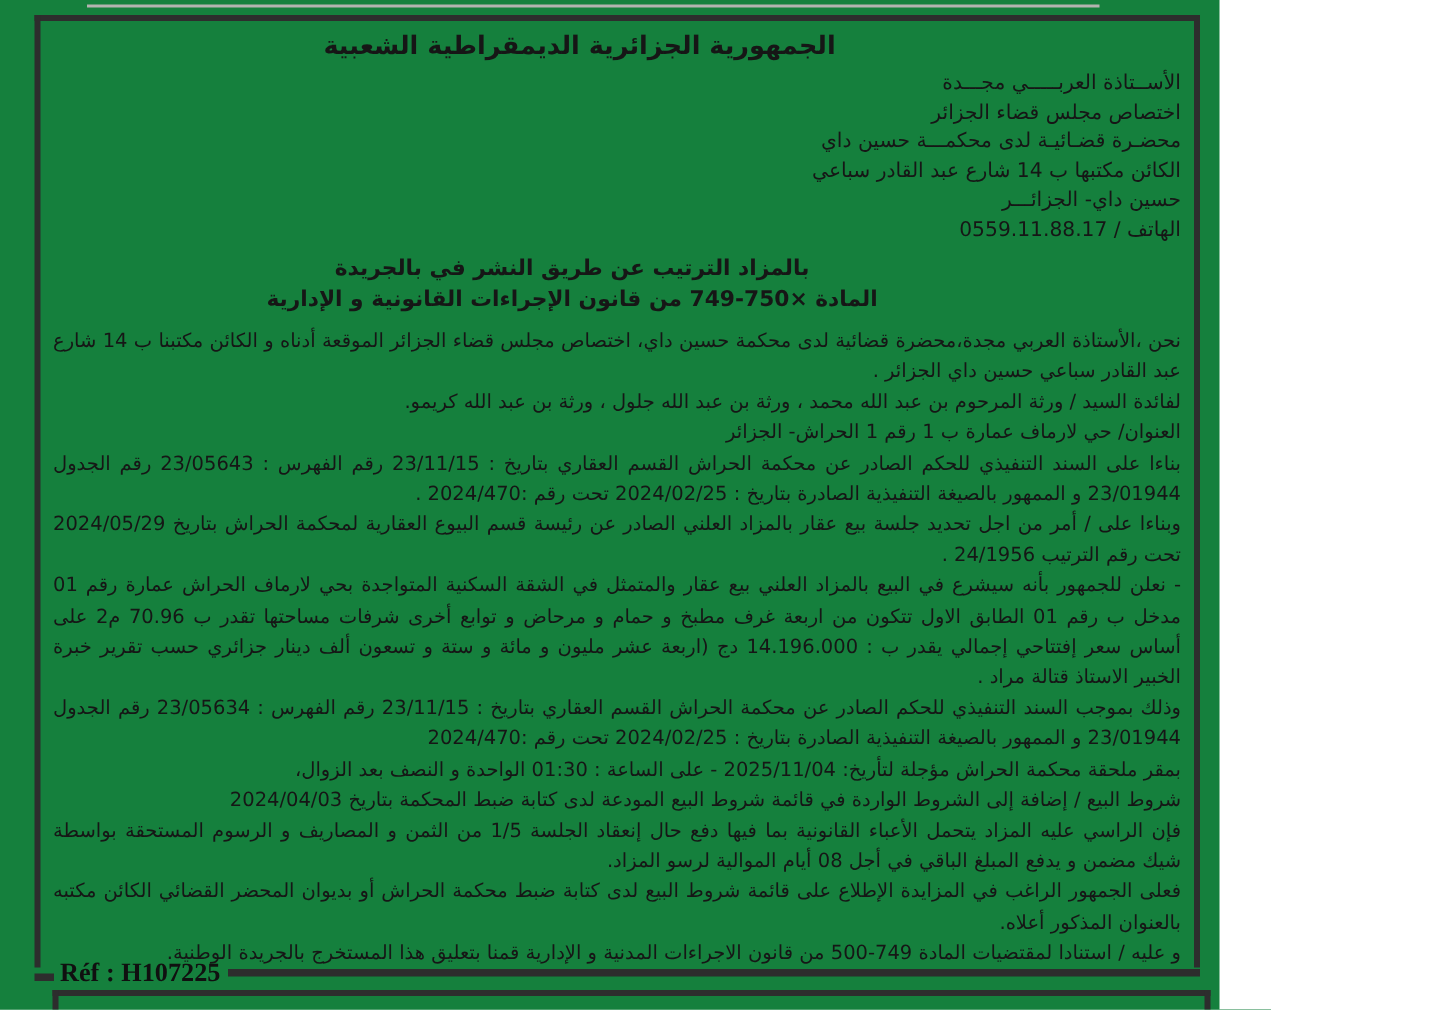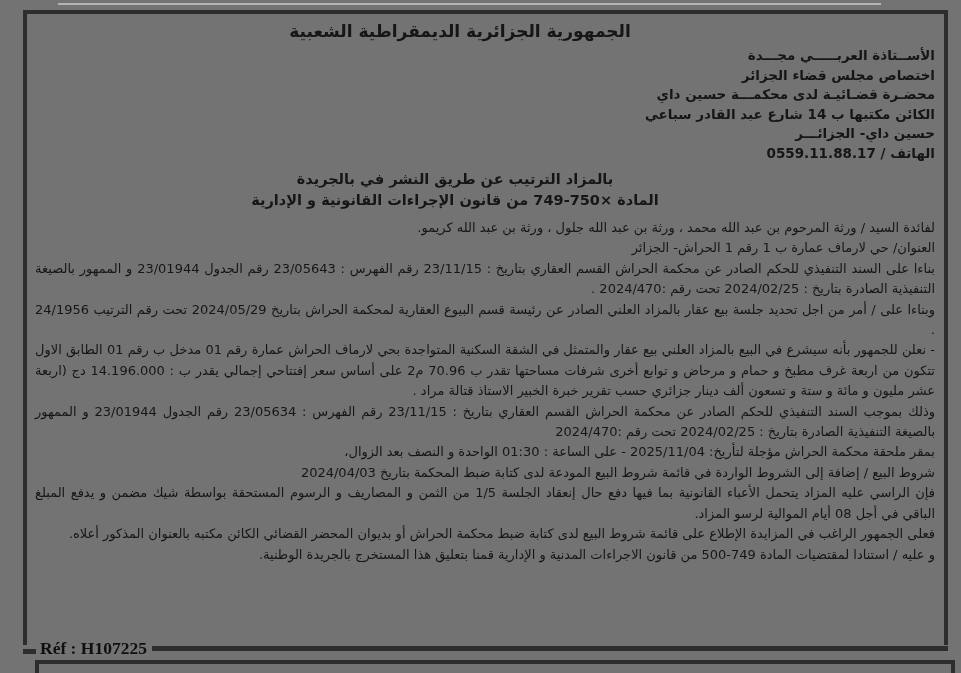--- a/index.html
+++ b/index.html
@@ -1,20 +1,20 @@
 <!DOCTYPE html>
 <html lang="ar"><head>
 <meta charset="utf-8">
 <style>
   html, body { margin: 0; padding: 0; }
   .page {
     position: relative;
-    width: 961px;
+    width: 813px;
     height: 673px;
-    background: #737373;
+    background: #15803d;
     overflow: hidden;
     font-family: "DejaVu Sans", sans-serif;
     color: #161616;
   }
   .top-artifact {
     position: absolute;
     top: 3px; left: 58px; right: 80px; height: 2px;
     background: #b3b3b0;
   }
   .ad-box {
@@ -31,21 +31,21 @@
     text-align: center;
     font-weight: bold;
     font-size: 17px;
     margin-top: 7px;
     position: relative;
     left: -25px;
     letter-spacing: 0.2px;
   }
   .office-header {
     text-align: right;
-    font-weight: bold;
+    font-weight: normal;
     font-size: 13.5px;
     line-height: 19.5px;
     margin-top: 5px;
   }
   .office-header div { white-space: nowrap; }
   .announce {
     text-align: center;
     font-weight: bold;
     font-size: 14.5px;
     line-height: 20.5px;
@@ -114,20 +114,21 @@
       <div>حسين داي- الجزائـــر</div>
       <div>الهاتف / 0559.11.88.17</div>
     </div>
 
     <div class="announce">
       <div>بالمزاد الترتيب عن طريق النشر في بالجريدة</div>
       <div>المادة ×750-749 من قانون الإجراءات القانونية و الإدارية</div>
     </div>
 
     <div class="body-text">
+      <p>نحن ،الأستاذة العربي مجدة،محضرة قضائية لدى محكمة حسين داي، اختصاص مجلس قضاء الجزائر الموقعة أدناه و الكائن مكتبنا ب 14 شارع عبد القادر سباعي حسين داي الجزائر .</p>
       <p>لفائدة السيد / ورثة المرحوم بن عبد الله محمد ، ورثة بن عبد الله جلول ، ورثة بن عبد الله كريمو.</p>
       <p>العنوان/ حي لارماف عمارة ب 1 رقم 1 الحراش- الجزائر</p>
       <p>بناءا على السند التنفيذي للحكم الصادر عن محكمة الحراش القسم العقاري بتاريخ : 23/11/15 رقم الفهرس : 23/05643 رقم الجدول 23/01944 و الممهور بالصيغة التنفيذية الصادرة بتاريخ : 2024/02/25  تحت رقم :2024/470 .</p>
       <p>وبناءا على / أمر من اجل تحديد جلسة بيع عقار بالمزاد العلني الصادر عن رئيسة قسم البيوع العقارية لمحكمة الحراش بتاريخ 2024/05/29 تحت رقم الترتيب 24/1956 .</p>
       <p>- نعلن للجمهور بأنه سيشرع في البيع بالمزاد العلني بيع عقار والمتمثل في الشقة السكنية المتواجدة بحي لارماف الحراش عمارة رقم 01 مدخل ب رقم 01 الطابق الاول تتكون من اربعة غرف مطبخ و حمام و مرحاض و توابع أخرى شرفات مساحتها تقدر ب 70.96 م2 على أساس سعر إفتتاحي إجمالي يقدر ب : 14.196.000 دج (اربعة عشر مليون و مائة و ستة و تسعون ألف دينار جزائري حسب تقرير خبرة الخبير الاستاذ قتالة مراد .</p>
       <p>وذلك بموجب السند التنفيذي للحكم الصادر عن محكمة الحراش القسم العقاري بتاريخ : 23/11/15 رقم الفهرس : 23/05634 رقم الجدول 23/01944 و الممهور بالصيغة التنفيذية الصادرة بتاريخ : 2024/02/25  تحت رقم :2024/470</p>
       <p>بمقر ملحقة محكمة الحراش مؤجلة لتأريخ: 2025/11/04 - على الساعة : 01:30 الواحدة و النصف بعد الزوال،</p>
       <p>شروط البيع / إضافة إلى الشروط الواردة في قائمة شروط البيع المودعة لدى كتابة ضبط المحكمة بتاريخ 2024/04/03</p>
       <p>فإن الراسي عليه المزاد يتحمل الأعباء القانونية بما فيها دفع حال إنعقاد الجلسة 1/5 من الثمن و المصاريف و الرسوم المستحقة بواسطة شيك مضمن و يدفع المبلغ الباقي في أجل 08 أيام الموالية لرسو المزاد.</p>
       <p>فعلى الجمهور الراغب في المزايدة الإطلاع على قائمة شروط البيع لدى كتابة ضبط محكمة الحراش أو بديوان المحضر القضائي الكائن مكتبه بالعنوان المذكور أعلاه.</p>

